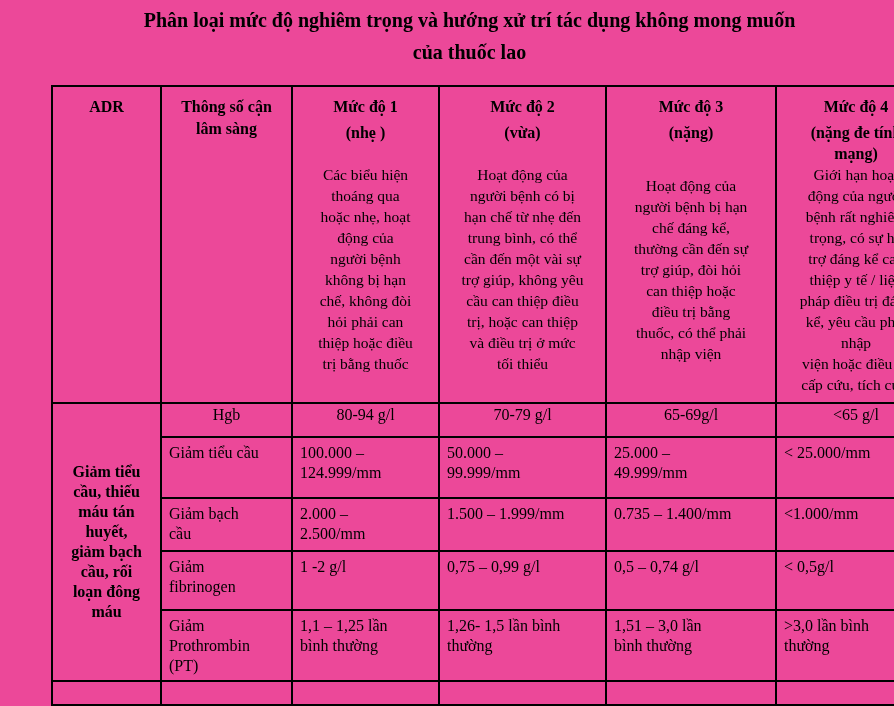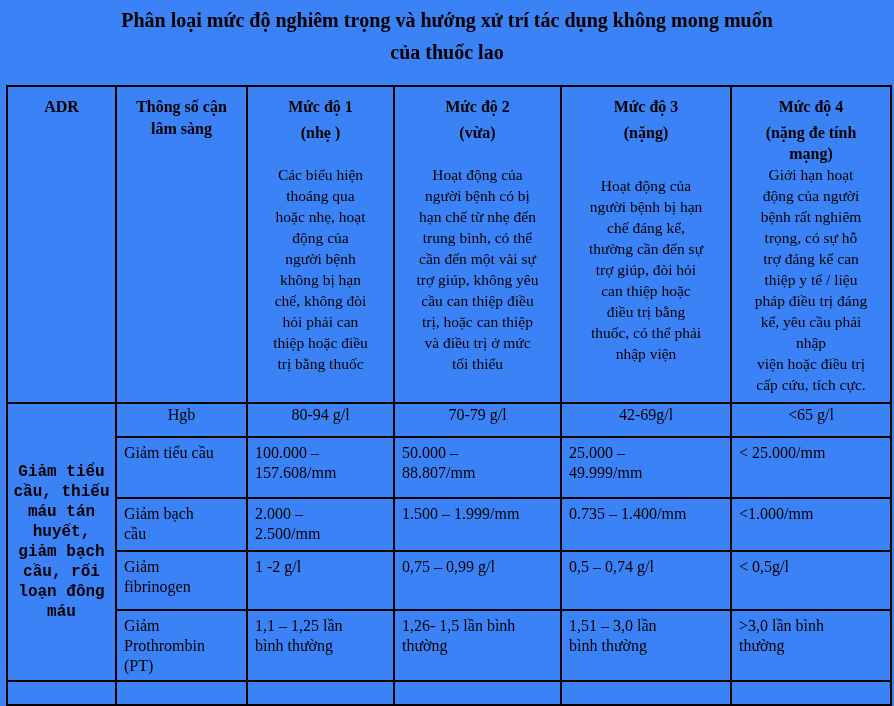--- a/index.html
+++ b/index.html
@@ -1,24 +1,25 @@
 <!DOCTYPE html>
 <html><head>
 <meta charset="utf-8">
 <style>
   * { box-sizing: border-box; }
   html, body { margin: 0; padding: 0; background: #ffffff; }
   .page {
     position: relative;
     width: 894px;
     height: 706px;
-    background: #3b82f6;
+    background: #ec4899;
     overflow: hidden;
     font-family: "Liberation Serif", serif;
     color: #000000;
+    padding-left: 45px;
   }
   .doc-title {
     text-align: center;
     font-weight: bold;
     font-size: 20px;
     padding-top: 8px;
     line-height: 24px;
   }
   .doc-title .line2 { margin-top: 8px; }
 
@@ -58,21 +59,20 @@
     margin: auto 0;
     padding-bottom: 4px;
   }
   .adr-cell {
     font-weight: bold;
     white-space: pre-line;
     vertical-align: middle;
     text-align: left;
     line-height: 22px;
     padding-left: 6px;
-    font-family: Liberation Mono, monospace;
   }
   tr.row-hgb td { height: 34px; text-align: center; padding: 1px 4px; line-height: 20px; }
   tr.data-row td {
     white-space: pre-line;
     text-align: left;
     line-height: 20px;
     padding: 5px 4px 2px 7px;
   }
   tr.row-tieucau td    { height: 61px; margin-top: 12px; }
   tr.row-bachcau td    { height: 53px; }
@@ -181,30 +181,30 @@
 cầu, thiếu
 máu tán
 huyết,
 giảm bạch
 cầu, rối
 loạn đông
 máu</td>
       <td>Hgb</td>
       <td>80-94 g/l</td>
       <td>70-79 g/l</td>
-      <td>42-69g/l</td>
+      <td>65-69g/l</td>
       <td>&lt;65 g/l</td>
     </tr>
 
     <tr class="data-row row-tieucau">
       <td>Giảm tiểu cầu</td>
       <td>100.000 –
-157.608/mm</td>
+124.999/mm</td>
       <td>50.000 –
-88.807/mm</td>
+99.999/mm</td>
       <td>25.000 –
 49.999/mm</td>
       <td>&lt; 25.000/mm</td>
     </tr>
 
     <tr class="data-row row-bachcau">
       <td>Giảm bạch
 cầu</td>
       <td>2.000 –
 2.500/mm</td>

